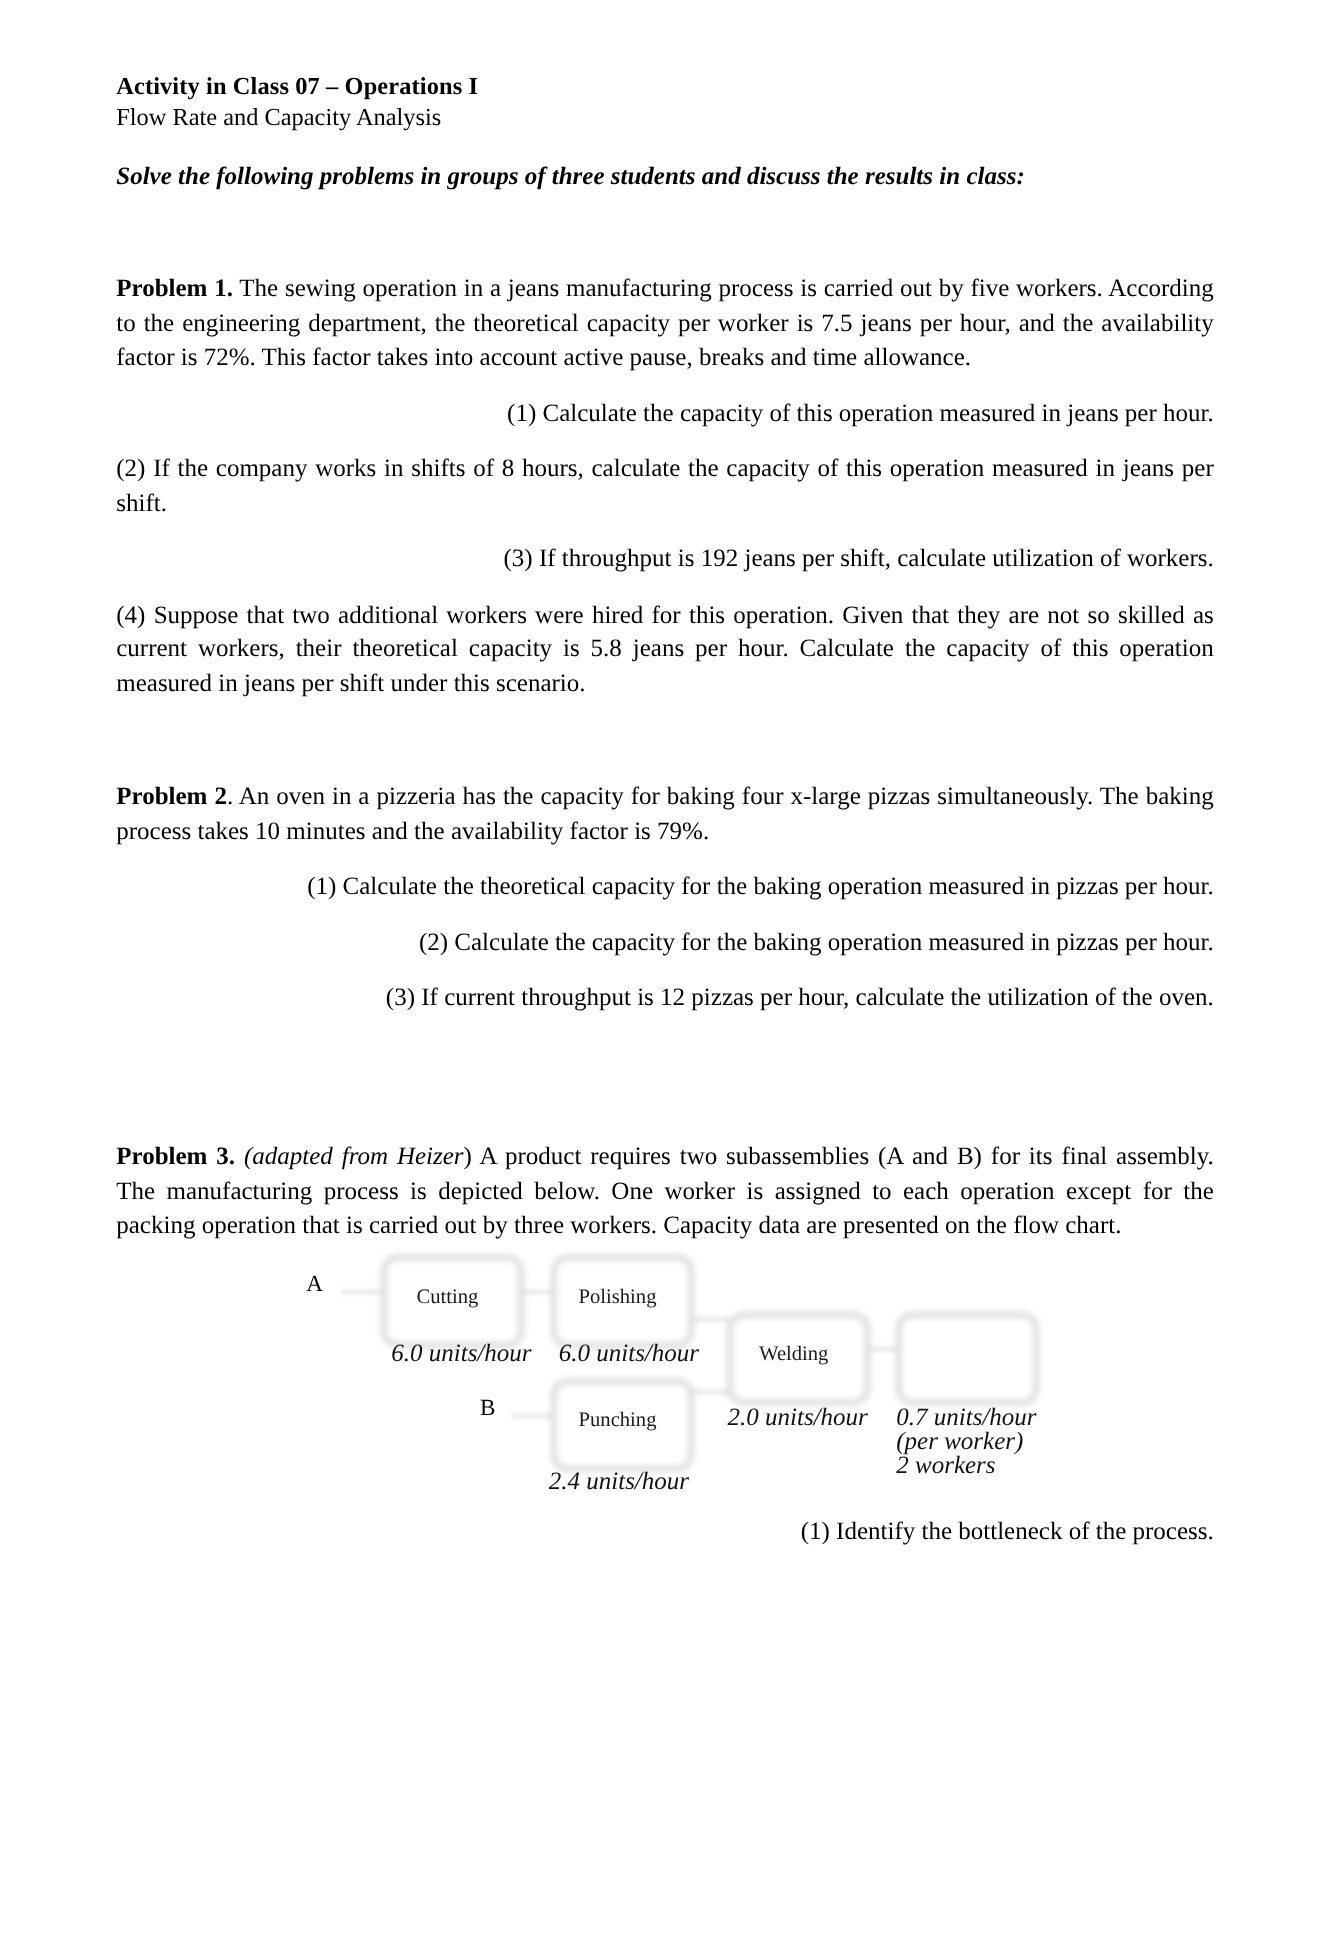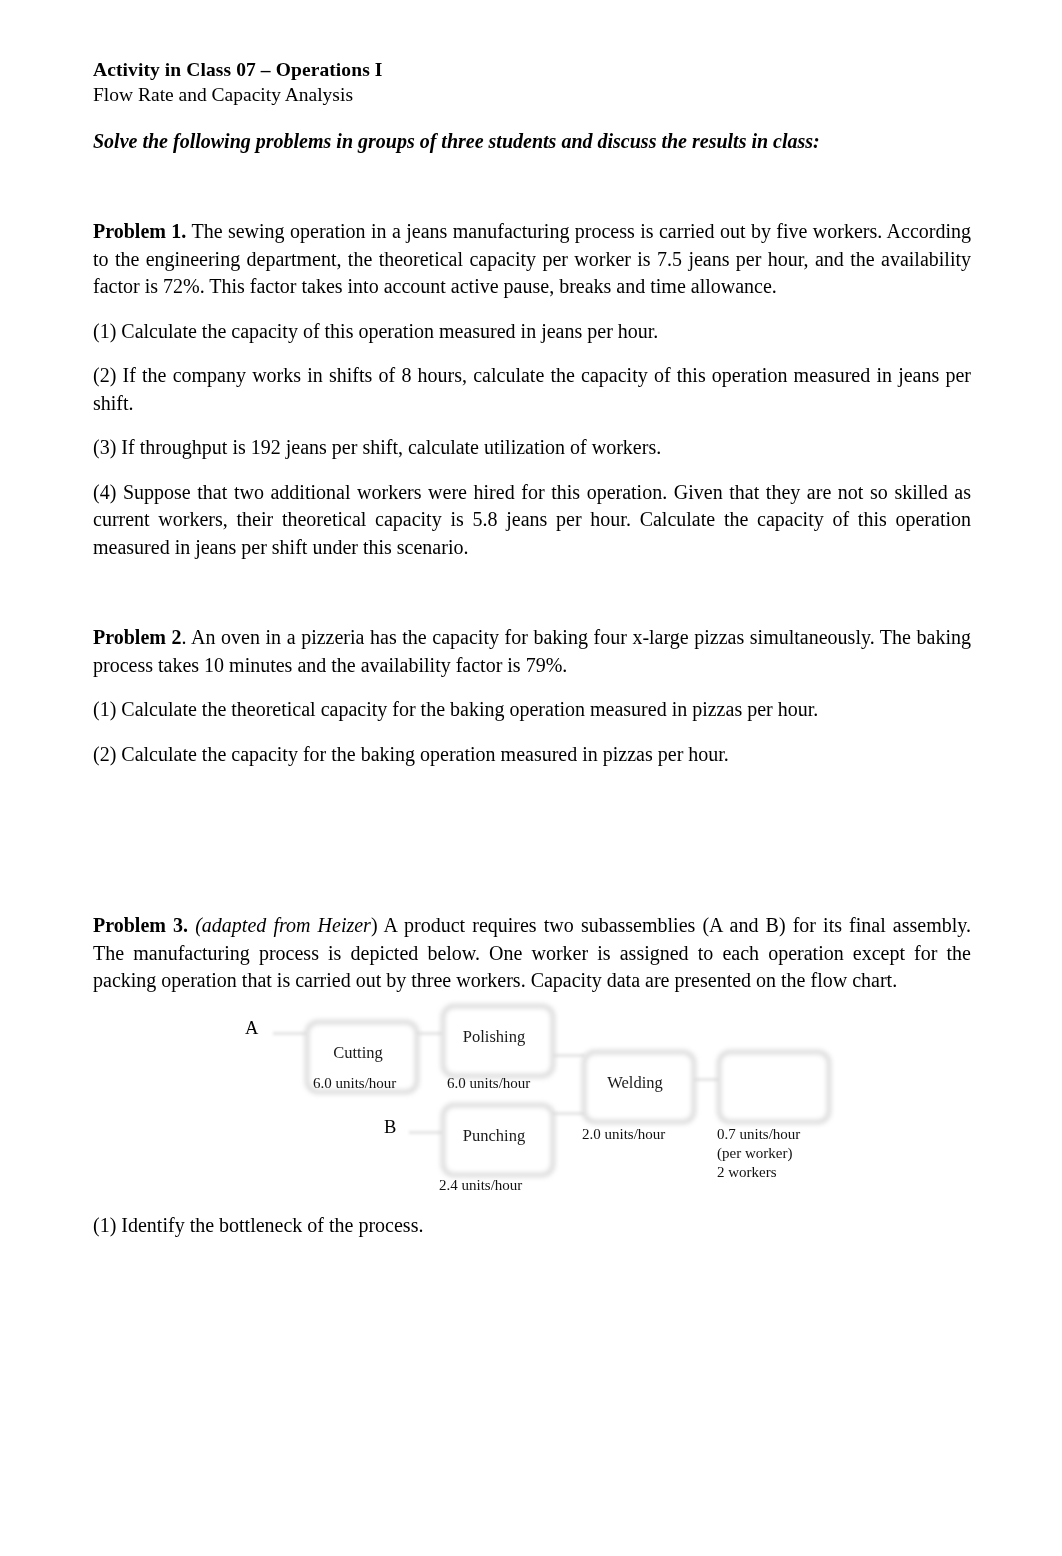--- a/index.html
+++ b/index.html
@@ -69,21 +69,21 @@
   }
   .para.last { margin-bottom: 0; }
   .para .lead {
     font-weight: bold;
   }
   .para .lead-italic {
     font-style: italic;
     font-weight: normal;
   }
   .para.nojust {
-    text-align: left;
+    text-align: right;
   }
 
   #problem-1 { top: 218px; }
   #problem-2 { top: 624px; }
   #problem-3 { top: 912px; font-family: Liberation Serif, serif; }
   #problem-3-questions { top: 1212px; }
 
   
   .flowchart {
     position: absolute;
@@ -108,39 +108,40 @@
     height: 66px;
     display: flex;
     align-items: center;
     justify-content: center;
     font-size: 16.5px;
     color: #1a1a1a;
     text-align: center;
   }
   .cap {
     position: absolute;
-    font-size: 15px;
+    font-size: 20px;
     line-height: 19px;
     color: #111111;
     white-space: nowrap;
+    font-style: italic;
   }
   .endpoint {
     position: absolute;
     font-size: 18.5px;
     color: #000000;
   }
   .connector {
     position: absolute;
     height: 3px;
     background: #e3e3e3;
     filter: blur(1.6px);
   }
 
   
-  #node-cutting,   #label-cutting   { left: 212px; top: 28px; font-family: Liberation Serif, serif; }
+  #node-cutting,   #label-cutting   { left: 212px; top: 12px; font-family: Liberation Serif, serif; }
   #node-polishing, #label-polishing { left: 348px; top: 12px; }
   #node-welding,   #label-welding   { left: 489px; top: 58px; }
   #node-packing,   #label-packing   { left: 624px; top: 58px; }
   #node-punching,  #label-punching  { left: 348px; top: 111px; }
 
   #cap-cutting    { left: 220px; top: 82px; }
   #cap-polishing  { left: 354px; top: 82px; }
   #cap-welding    { left: 489px; top: 133px; }
   #cap-packing    { left: 624px; top: 133px; }
   #cap-punching   { left: 346px; top: 184px; }
@@ -172,20 +173,21 @@
     <p class="para nojust">(1) Calculate the capacity of this operation measured in jeans per hour.</p>
     <p class="para">(2) If the company works in shifts of 8 hours, calculate the capacity of this operation measured in jeans per shift.</p>
     <p class="para nojust">(3) If throughput is 192 jeans per shift, calculate utilization of workers.</p>
     <p class="para last">(4) Suppose that two additional workers were hired for this operation. Given that they are not so skilled as current workers, their theoretical capacity is 5.8 jeans per hour. Calculate the capacity of this operation measured in jeans per shift under this scenario.</p>
   </div>
 
   <div class="problem" id="problem-2">
     <p class="para"><span class="lead">Problem 2</span><span>. An oven in a pizzeria has the capacity for baking four x-large pizzas simultaneously. The baking process takes 10 minutes and the availability factor is 79%.</span></p>
     <p class="para nojust">(1) Calculate the theoretical capacity for the baking operation measured in pizzas per hour.</p>
     <p class="para nojust">(2) Calculate the capacity for the baking operation measured in pizzas per hour.</p>
+    <p class="para nojust last">(3) If current throughput is 12 pizzas per hour, calculate the utilization of the oven.</p>
   </div>
 
   <div class="problem" id="problem-3">
     <p class="para last"><span class="lead">Problem 3.</span><span class="lead-italic"> (adapted from Heizer</span><span>) A product requires two subassemblies (A and B) for its final assembly. The manufacturing process is depicted below. One worker is assigned to each operation except for the packing operation that is carried out by three workers. Capacity data are presented on the flow chart.</span></p>
   </div>
 
   <div class="flowchart">
 
     <div class="connector" id="conn-a"></div>
     <div class="connector" id="conn-cut-pol"></div>

